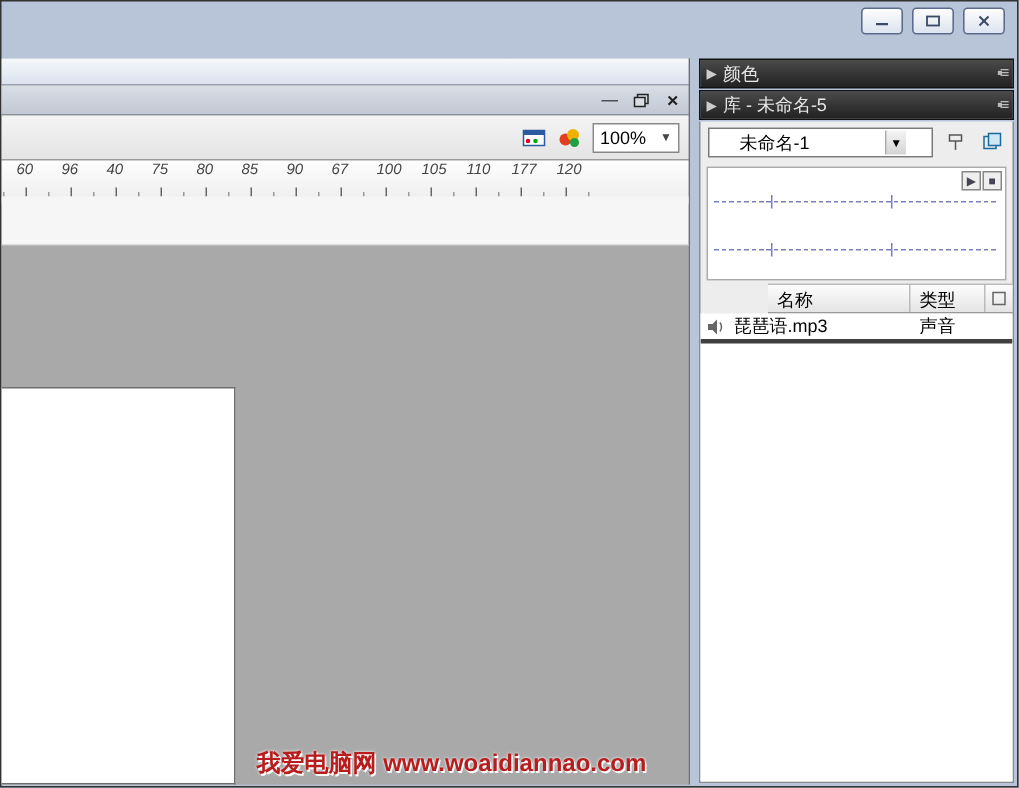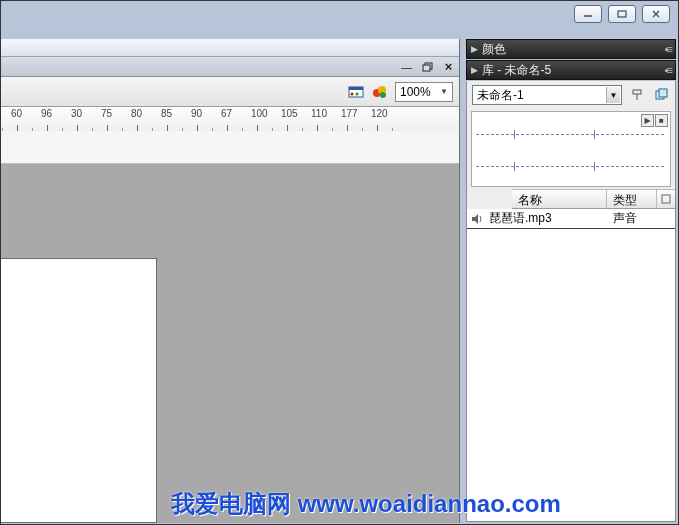--- a/index.html
+++ b/index.html
@@ -19,67 +19,67 @@
 .doc-hdr .ctl.x { font-size: 13px; font-weight: bold; }
 .lt-strip { position: absolute; top: 0; left: 0; right: 0; height: 18px; background: linear-gradient(#f5f8fc,#dbe2ee); border-bottom: 1px solid #9aa1b0; }
 
 
 .toolbar { position: absolute; top: 38px; left: 0; right: 0; height: 30px; background: linear-gradient(#f4f4f4,#e4e4e4); border-bottom: 1px solid #9a9a9a; display: flex; align-items: center; justify-content: flex-end; gap: 6px; padding: 14px 6px; }
 .ticon { width: 18px; height: 18px; display: inline-block; }
 .zoom { width: 58px; height: 20px; border: 1px solid #888; background: #fff; font-size: 12px; padding: 0 4px; display: flex; align-items: center; justify-content: space-between; }
 .zoom .arr { font-size: 8px; color: #444; }
 
 
-.ruler { position: absolute; top: 68px; left: 0; right: 0; height: 30px; background: linear-gradient(#fdfdfd,#ededed); border-bottom: 1px solid #aaa; overflow: hidden; }
+.ruler { position: absolute; top: 68px; left: 0; right: 0; height: 30px; background: linear-gradient(#fdfdfd,#ededed); border-bottom: 1px solid #aaa; overflow: hidden; font-style: italic; }
 .ruler-inner { display: flex; position: absolute; left: -14px; top: 0; height: 100%; }
 .tick { position: relative; width: 30px; height: 24px; font-size: 10px; color: #444; }
 .tick span { position: absolute; top: 1px; left: -6px; }
 .tick::before { content: ""; position: absolute; bottom: 0; left: 0; width: 1px; height: 6px; background: #666; }
 .tick::after { content: ""; position: absolute; bottom: 0; left: 15px; width: 1px; height: 3px; background: #999; }
 
 
 .tl-bar { position: absolute; top: 92px; left: 0; right: 0; height: 33px; background: #f6f6f6; border-bottom: 1px solid #bdbdbd; }
 .stage-area { position: absolute; top: 125px; left: 0; right: 0; bottom: 0; background: #a9a9a9; }
 .stage { position: absolute; top: 94px; left: 0; width: 156px; bottom: 0; background: #fff; border: 1px solid #6d6d6d; border-left: none; }
 
 
 .right { position: absolute; top: 38px; right: 2px; width: 210px; bottom: 2px; display: flex; flex-direction: column; gap: 1px; }
 .phdr { height: 20px; background: linear-gradient(#4a4a4a,#222); color: #e8e8e8; font-size: 12px; display: flex; align-items: center; padding: 0 4px; border: 1px solid #111; }
 .phdr .tri { font-size: 9px; margin-right: 4px; color: #ccc; }
 .phdr .menu { margin-left: auto; font-size: 11px; letter-spacing: -2px; color: #bbb; }
 .lib-body { flex: 1; background: #ededed; border: 1px solid #8c8c8c; border-top: none; display: flex; flex-direction: column; }
 
 .combo-row { height: 28px; display: flex; align-items: center; gap: 6px; padding: 4px 5px; }
-.combo { flex: 1; height: 20px; border: 1px solid #7a7a7a; background: #fff; font-size: 12px; display: flex; align-items: center; padding: 0 4px; justify-content: space-between; }
+.combo { flex: 1; height: 20px; border: 1px solid #7a7a7a; background: #fff; font-size: 12px; display: flex; align-items: center; padding: 0 20px; justify-content: space-between; }
 .combo .arr { width: 14px; height: 16px; background: linear-gradient(#f4f4f4,#d4d4d4); border-left: 1px solid #aaa; display: flex; align-items: center; justify-content: center; font-size: 8px; margin-right: -3px; }
 .smallbtn { width: 18px; height: 18px; display: flex; align-items: center; justify-content: center; }
 
 .lib-status { height: 18px; padding: 0 6px; font-size: 12px; color: #333; display: flex; align-items: center; }
 
 .preview { height: 76px; margin: 2px 4px; background: #fff; border: 1px solid #aaa; position: relative; overflow: hidden; }
 .preview .ctrls { position: absolute; top: 2px; right: 2px; display: flex; gap: 1px; }
 .preview .pb { width: 13px; height: 13px; border: 1px solid #888; background: #eee; font-size: 8px; display: flex; align-items: center; justify-content: center; color: #445; }
 .wave { position: absolute; left: 4px; right: 4px; height: 1px; background: repeating-linear-gradient(90deg,#7a7fbf 0 3px,transparent 3px 5px); }
 .wave.w1 { top: 22px; } .wave.w2 { top: 54px; }
 .wave::before, .wave::after { content:""; position:absolute; top:-4px; height:9px; width:1px; background:#7a7fbf; }
 .wave::before { left: 20%; } .wave::after { left: 62%; }
 
 .grid-hdr { height: 20px; background: linear-gradient(#fdfdfd,#e4e4e4); border-top: 1px solid #bbb; border-bottom: 1px solid #999; display: flex; font-size: 12px; margin-left: 45px; }
 .grid-hdr .col { padding: 2px 6px; border-right: 1px solid #bbb; }
 .grid-hdr .c1 { flex: 1; } .grid-hdr .c2 { width: 50px; }
 .grid-hdr .tail { width: 18px; display: flex; align-items: center; justify-content: center; }
 
 .grid-body { flex: 1; background: #fff; overflow: auto; font-size: 12px; }
-.row { display: flex; height: 20px; align-items: center; border-bottom: 1px solid #404040; }
+.row { display: flex; height: 20px; align-items: center; border-bottom: 3px solid #404040; }
 .row .c1 { flex: 1; padding-left: 4px; display: flex; align-items: center; gap: 4px; }
 .row .c2 { width: 66px; padding-left: 4px; }
 .snd-icon { width: 14px; height: 12px; }
 
 
-.wm { position: absolute; bottom: 4px; left: 170px; right: 6px; font-size: 24px; font-weight: bold; color: #1d4ed8; text-shadow: 0 0 2px #fff, 1px 1px 0 #fff; pointer-events: none; white-space: nowrap; letter-spacing: 0; }
+.wm { position: absolute; bottom: 4px; left: 170px; right: 6px; font-size: 16px; font-weight: bold; color: #b91c1c; text-shadow: 0 0 2px #fff, 1px 1px 0 #fff; pointer-events: none; white-space: nowrap; letter-spacing: 0; }
 </style>
 </head>
 <body>
 
 <div class="titlebar">
   <div class="winbtn">
       <svg viewBox="0 0 12 10">
         <line x1="2" y1="7" x2="10" y2="7" stroke="#3a4a66" stroke-width="1.5"></line>
       </svg>
     </div>
@@ -130,21 +130,21 @@
   <div class="ruler">
     <div class="ruler-inner" id="ruler-inner">
         <div class="tick"></div>
         <div class="tick">
           <span>60</span>
         </div>
         <div class="tick">
           <span>96</span>
         </div>
         <div class="tick">
-          <span>30</span>
+          <span>40</span>
         </div>
         <div class="tick">
           <span>75</span>
         </div>
         <div class="tick">
           <span>80</span>
         </div>
         <div class="tick">
           <span>85</span>
         </div>

